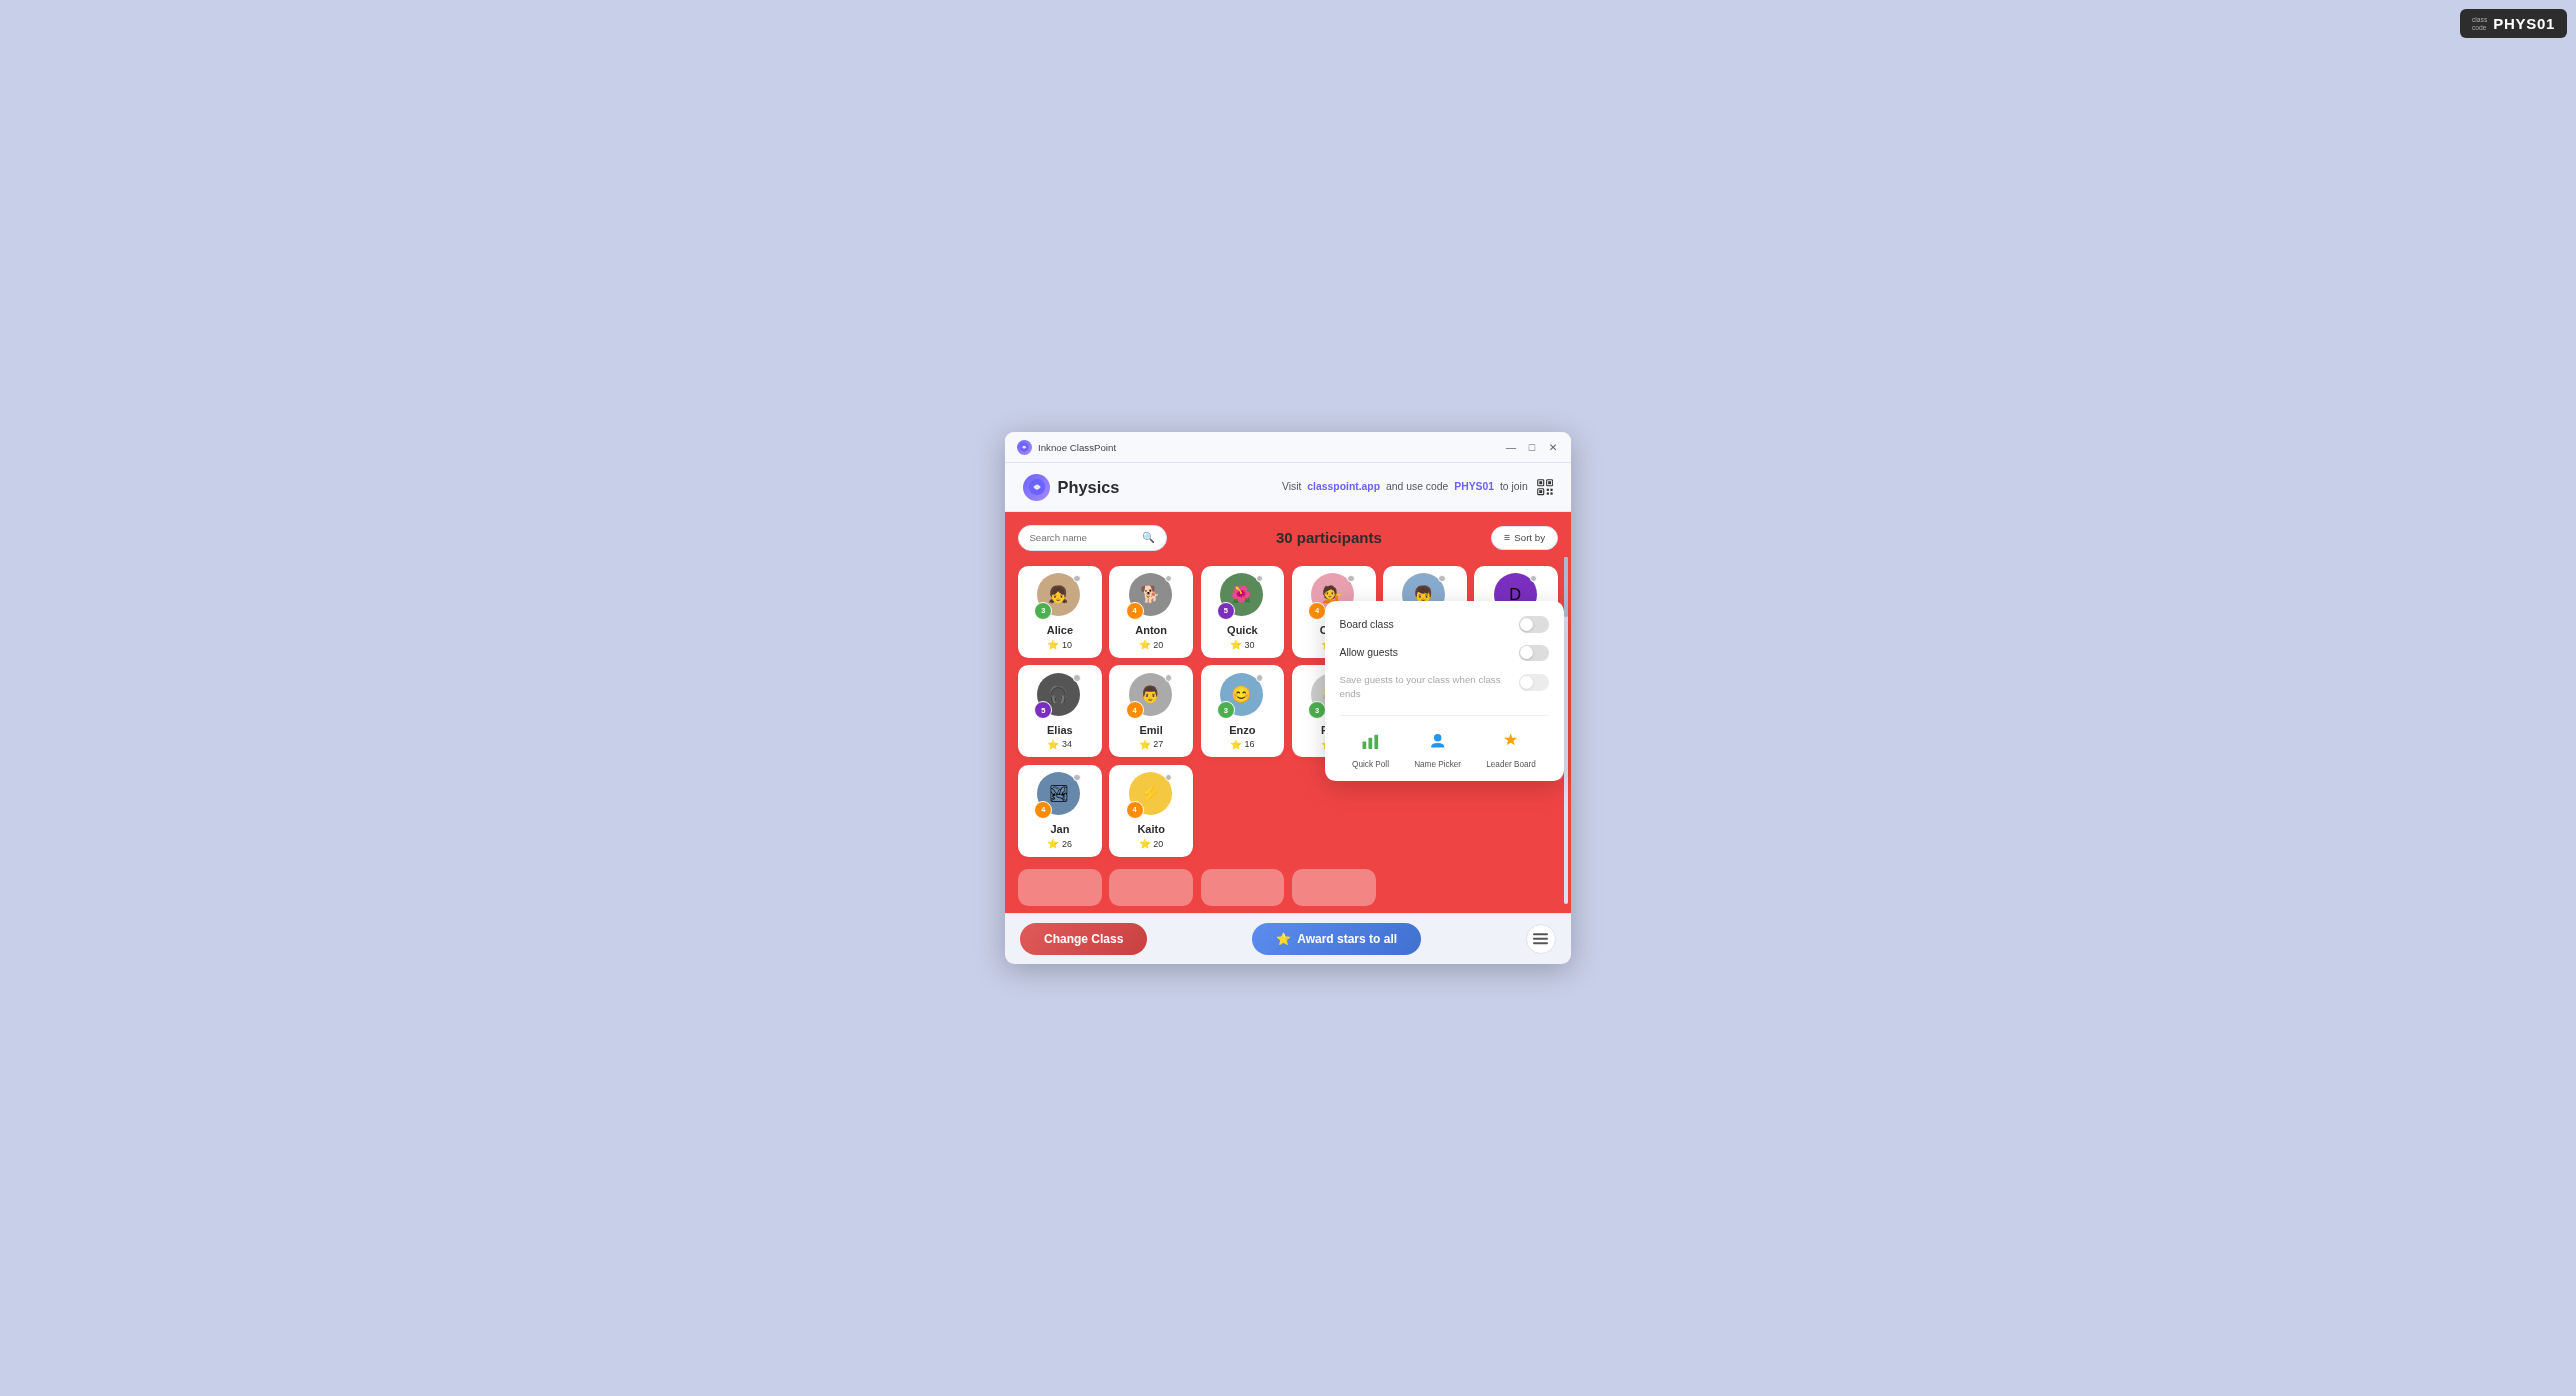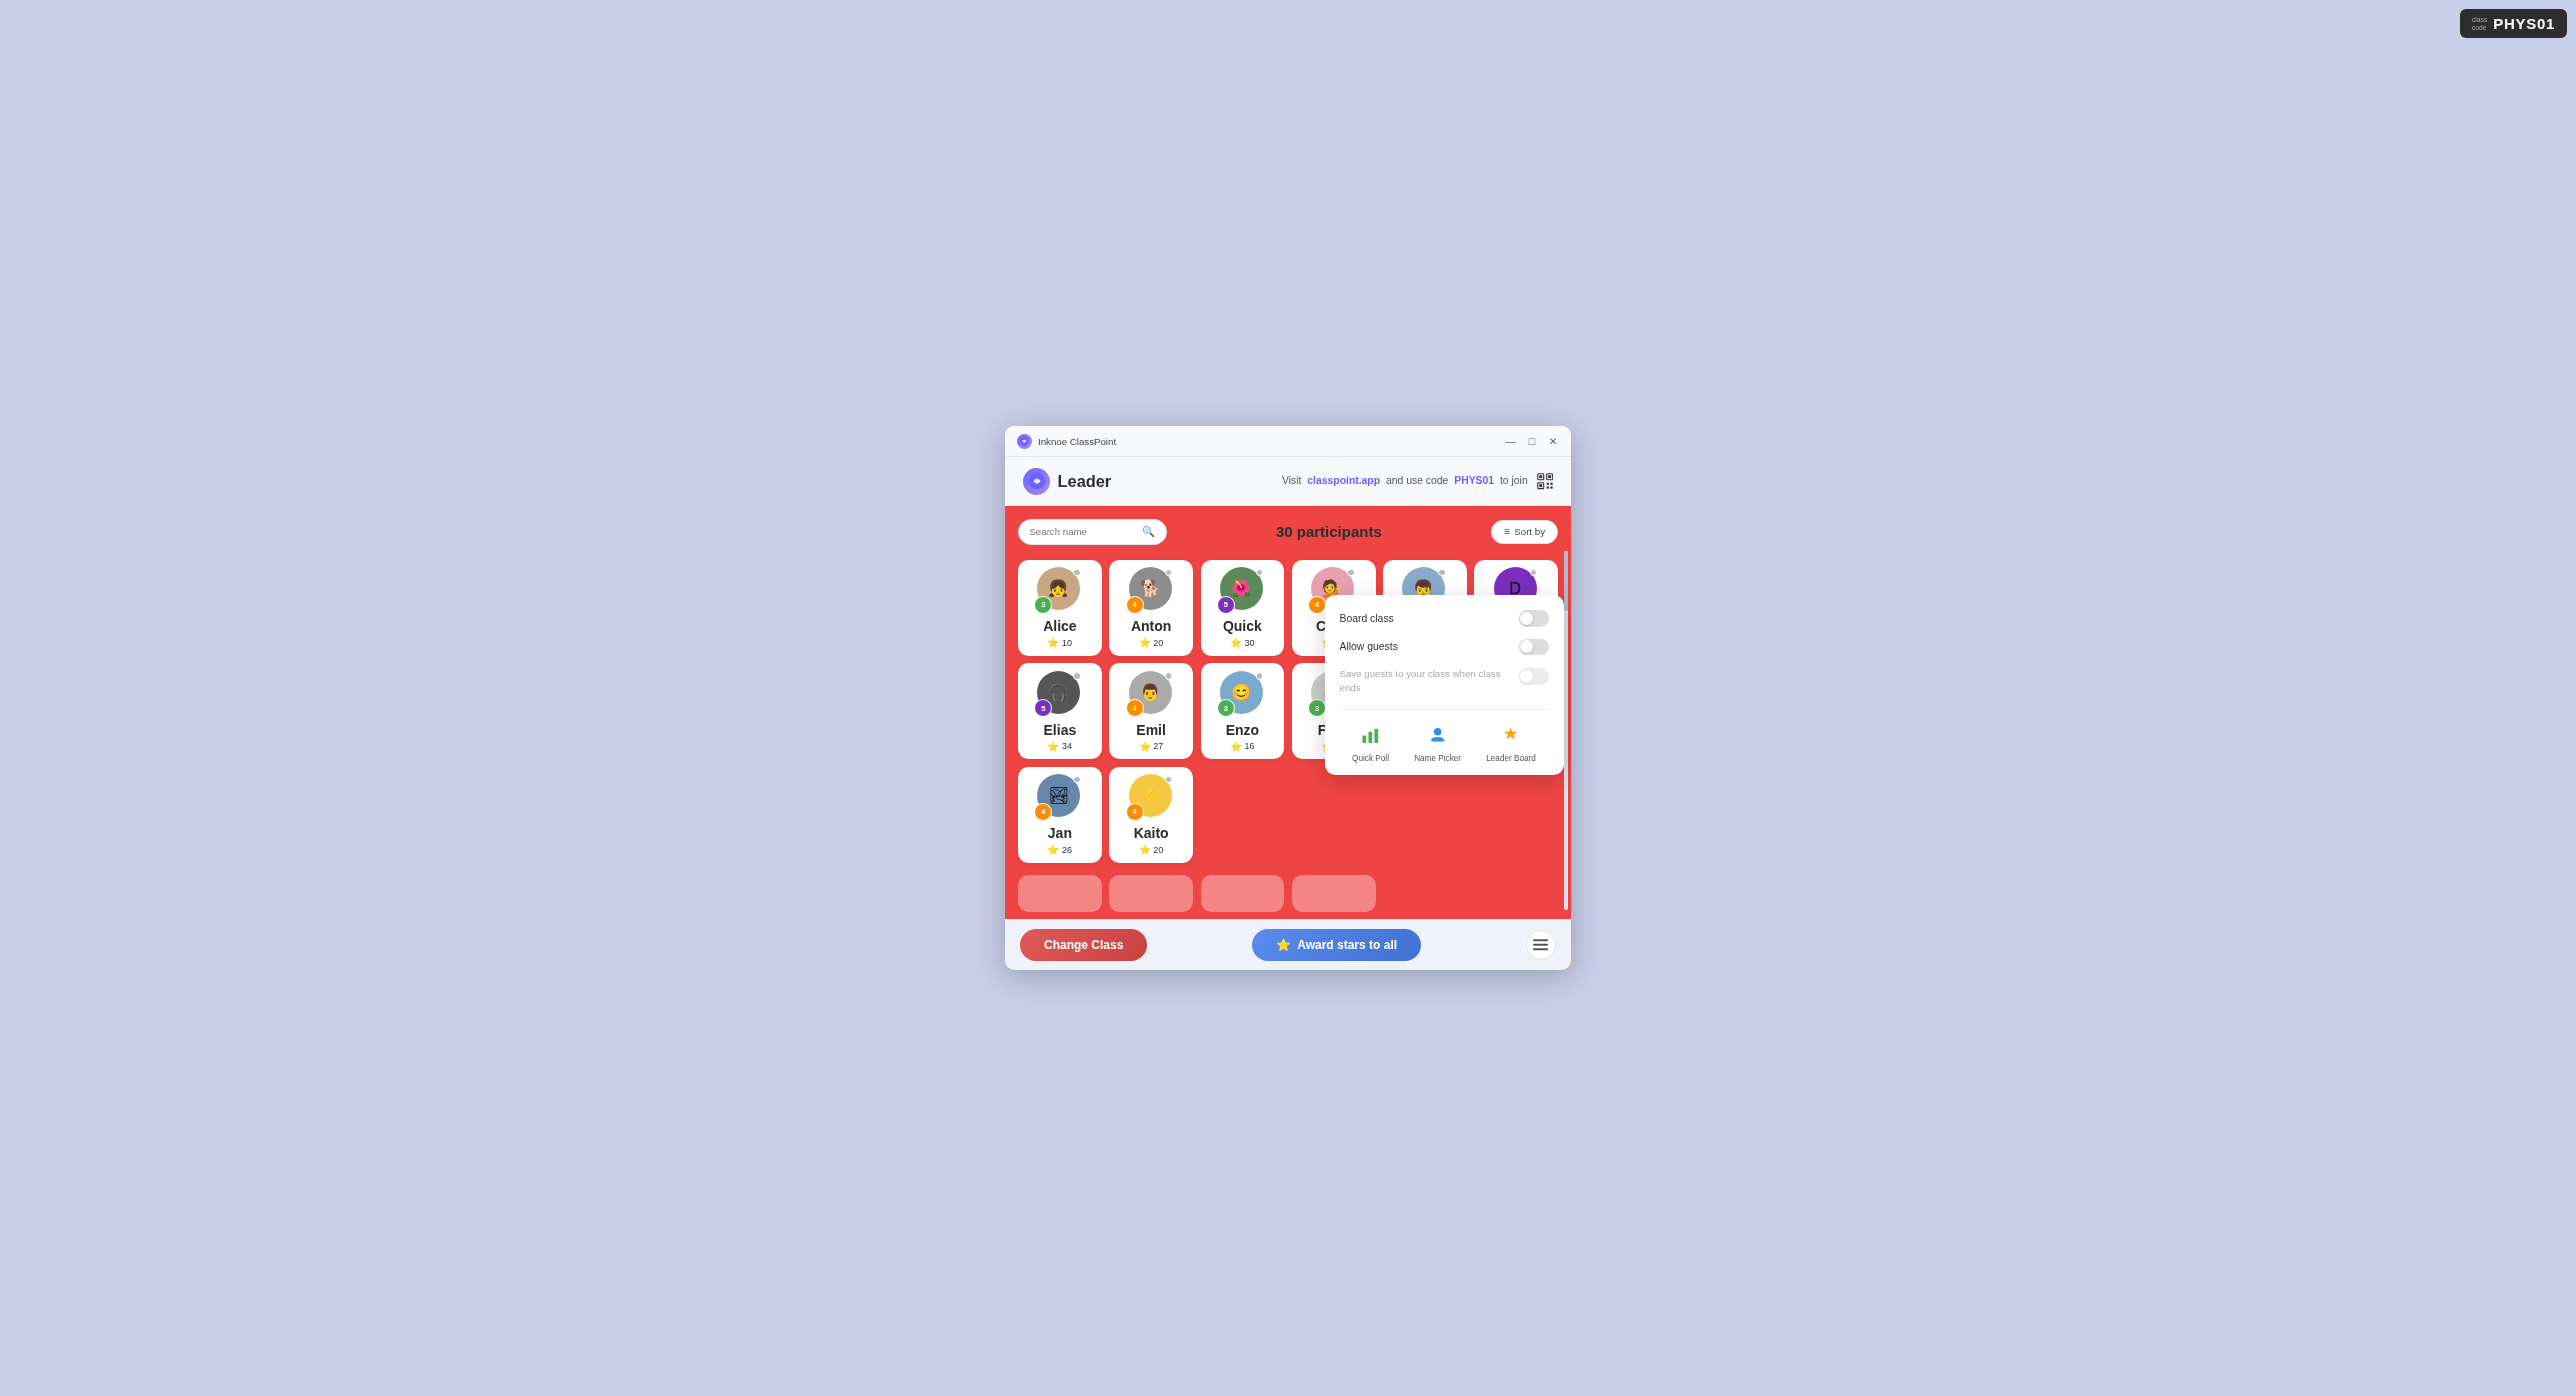--- a/index.html
+++ b/index.html
@@ -241,21 +241,21 @@
       display: flex;
       align-items: center;
       justify-content: center;
       font-size: 7.5px;
       font-weight: bold;
       color: white;
       border: 1.5px solid white;
     }
 
     .participant-name {
-      font-size: 14px;
+      font-size: 11px;
       font-weight: 600;
       color: #2d2d2d;
       margin-bottom: 3px;
     }
     .participant-stars {
       display: flex;
       align-items: center;
       gap: 2.2px;
       font-size: 9px;
       color: #333;
@@ -460,21 +460,21 @@
   </div>
 
   <div class="header">
     <div class="header-left">
       <div class="header-logo">
         <svg width="18" height="18" viewBox="0 0 24 24">
             <circle cx="12" cy="12" r="11" fill="#6c63ff"></circle>
             <path d="M7 12 Q12 5 17 12 Q12 19 7 12Z" fill="white" opacity="0.85"></path>
           </svg>
       </div>
-      <span class="header-subject">Leader</span>
+      <span class="header-subject">Physics</span>
     </div>
     <div class="header-right">
       <span>Visit</span>
       <a href="#" style="color:#6c63ff; margin:0 3px;font-weight:bold;">classpoint.app</a>
       <span>and use code</span>
       <span class="code-text" style="color:#6c63ff; font-weight:600; margin:0 3px;">PHYS01</span>
       <span>to join</span>
       <span class="qr-icon">
         <svg width="16.4" height="16.4" viewBox="0 0 22 22" fill="none">
           <rect x="1" y="1" width="8" height="8" rx="1" stroke="#333" stroke-width="1.5" fill="none"></rect>

